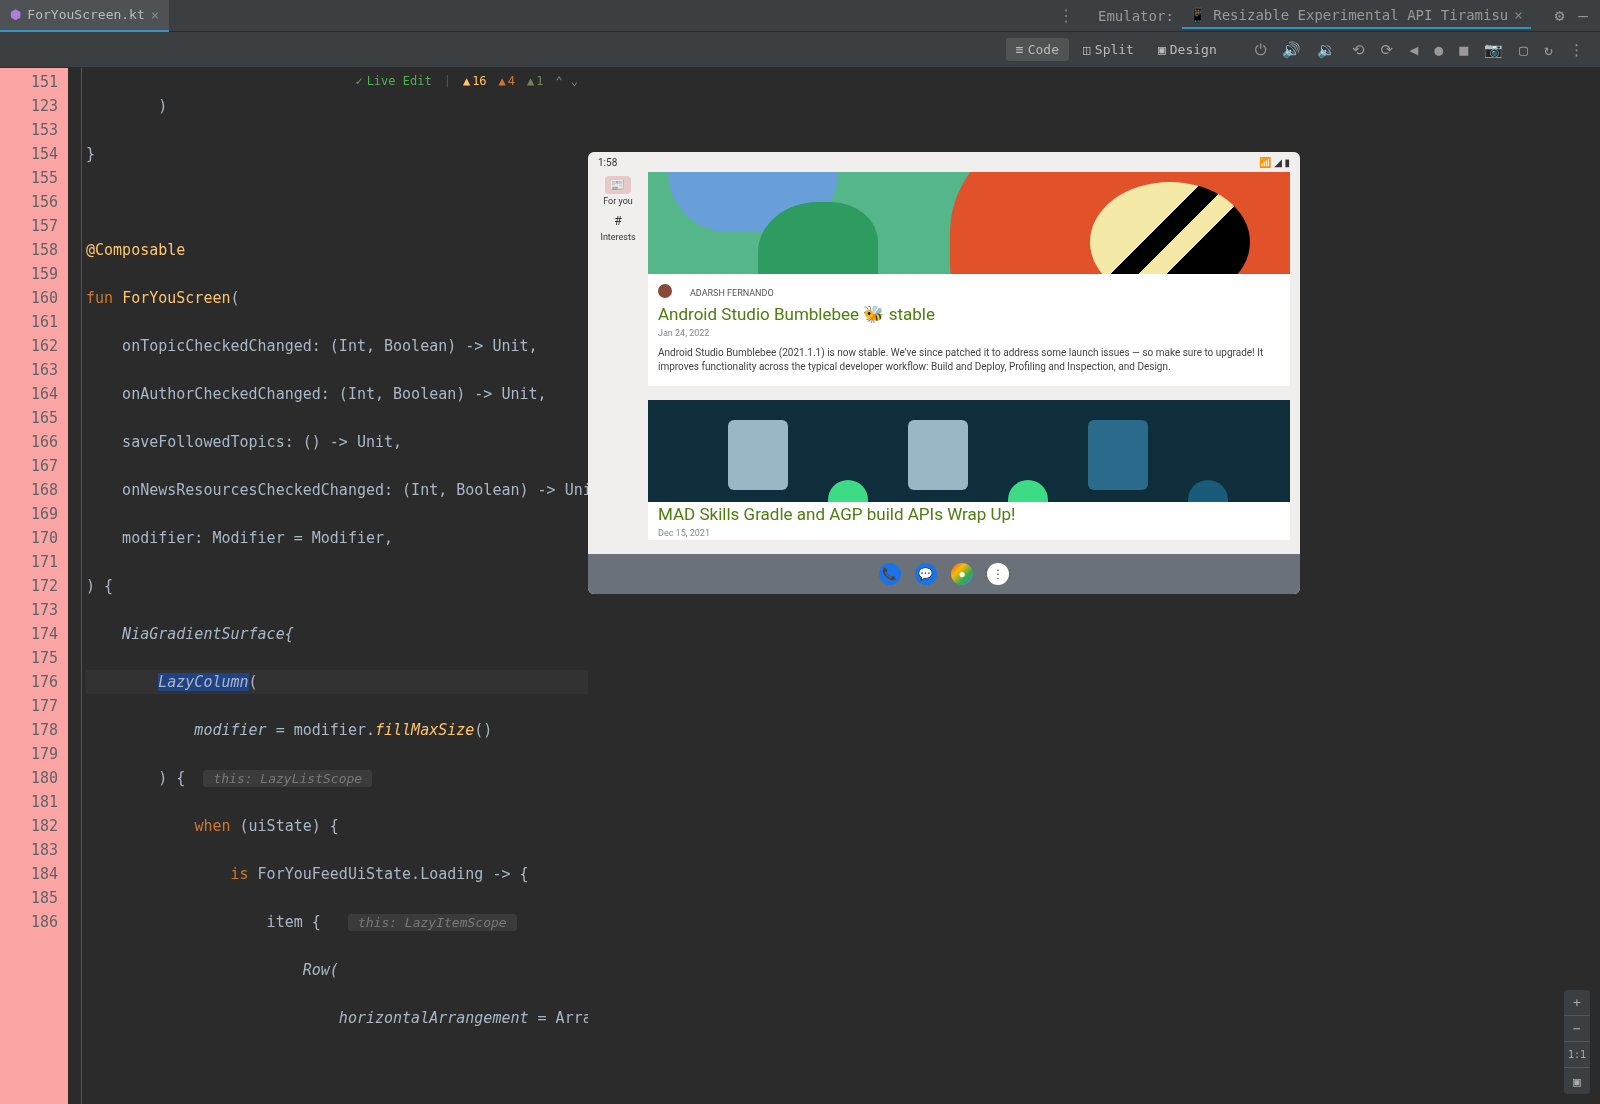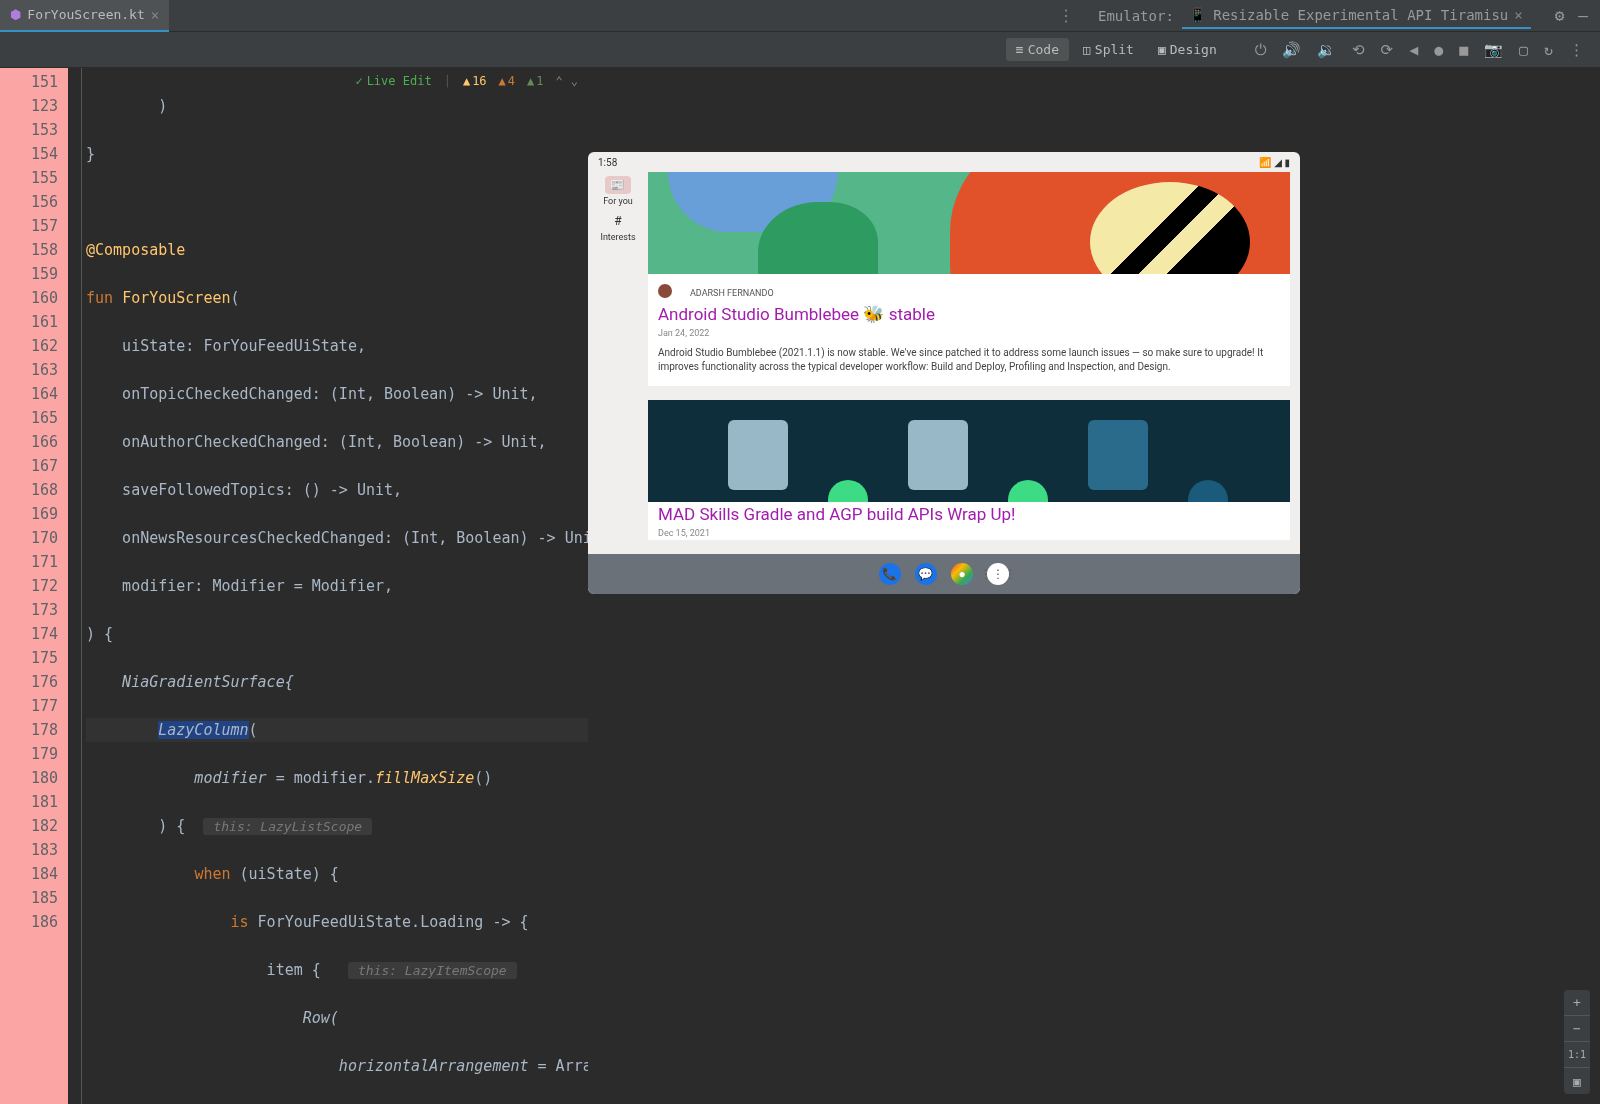--- a/index.html
+++ b/index.html
@@ -221,21 +221,21 @@
   position: absolute;
   right: 40px; top: 10px;
   width: 160px; height: 120px;
   background: linear-gradient(135deg, #f5e9a8 40%, #000 40%, #000 50%, #f5e9a8 50%, #f5e9a8 60%, #000 60%);
   border-radius: 50%;
 }
 .bluecir { position: absolute; left: 20px; top: 0; width: 170px; height: 60px; background: #689fd8; border-radius: 0 0 90px 90px; z-index: 2;}
 .greencir { position: absolute; left: 110px; top: 30px; width: 120px; height: 100px; background: #2e9b60; border-radius: 50% 40% 30% 30%; z-index: 3;}
 .author { display: flex; align-items: flex-end; gap: 18px; padding: 10px 10px 4px; font-size: 9px; color: #555; }
 .avatar { width: 14px; height: 14px; border-radius: 50%; background: #8a4a3a; }
-.card-title { font-size: 17px; padding: 2px 10px; color: #a21caf; }
+.card-title { font-size: 17px; padding: 2px 10px; color: #4d7c0f; }
 .card-date { font-size: 9px; color: #888; padding: 2px 10px; }
 .card-desc { font-size: 10px; color: #444; padding: 6px 10px 12px; line-height: 1.4; }
 .hero2 {
   height: 102px;
   background: #0d2e3a;
   position: relative;
   overflow: hidden;
 }
 .hero2 .tile {
   position: absolute;
@@ -388,21 +388,20 @@
           <div>185</div>
           <div>186</div>
         </div>
       <div class="fold-gutter"></div>
       <div class="code-lines">
 <div class="line"><span>        )</span></div>
 <div class="line"><span>}</span></div>
 <div class="line"></div>
 <div class="line"><span class="ann">@Composable</span></div>
 <div class="line"><span class="kw">fun </span><span class="fn">ForYouScreen</span><span>(</span></div>
-<div class="line"><span>    uiState: ForYouFeedUiState,</span></div>
 <div class="line"><span>    onTopicCheckedChanged: (Int, Boolean) -&gt; Unit,</span></div>
 <div class="line"><span>    onAuthorCheckedChanged: (Int, Boolean) -&gt; Unit,</span></div>
 <div class="line"><span>    saveFollowedTopics: () -&gt; Unit,</span></div>
 <div class="line"><span>    onNewsResourcesCheckedChanged: (Int, Boolean) -&gt; Unit,</span></div>
 <div class="line"><span>    modifier: Modifier = Modifier,</span></div>
 <div class="line"><span>) {</span></div>
 <div class="line"><span class="it">    NiaGradientSurface{</span></div>
 <div class="line hl"><span>        </span><span class="sel it">LazyColumn</span><span>(</span></div>
 <div class="line"><span class="it">            modifier</span><span> = modifier.</span><span class="itf">fillMaxSize</span><span>()</span></div>
 <div class="line"><span>        ) {  </span><span class="hint">this: LazyListScope</span></div>

